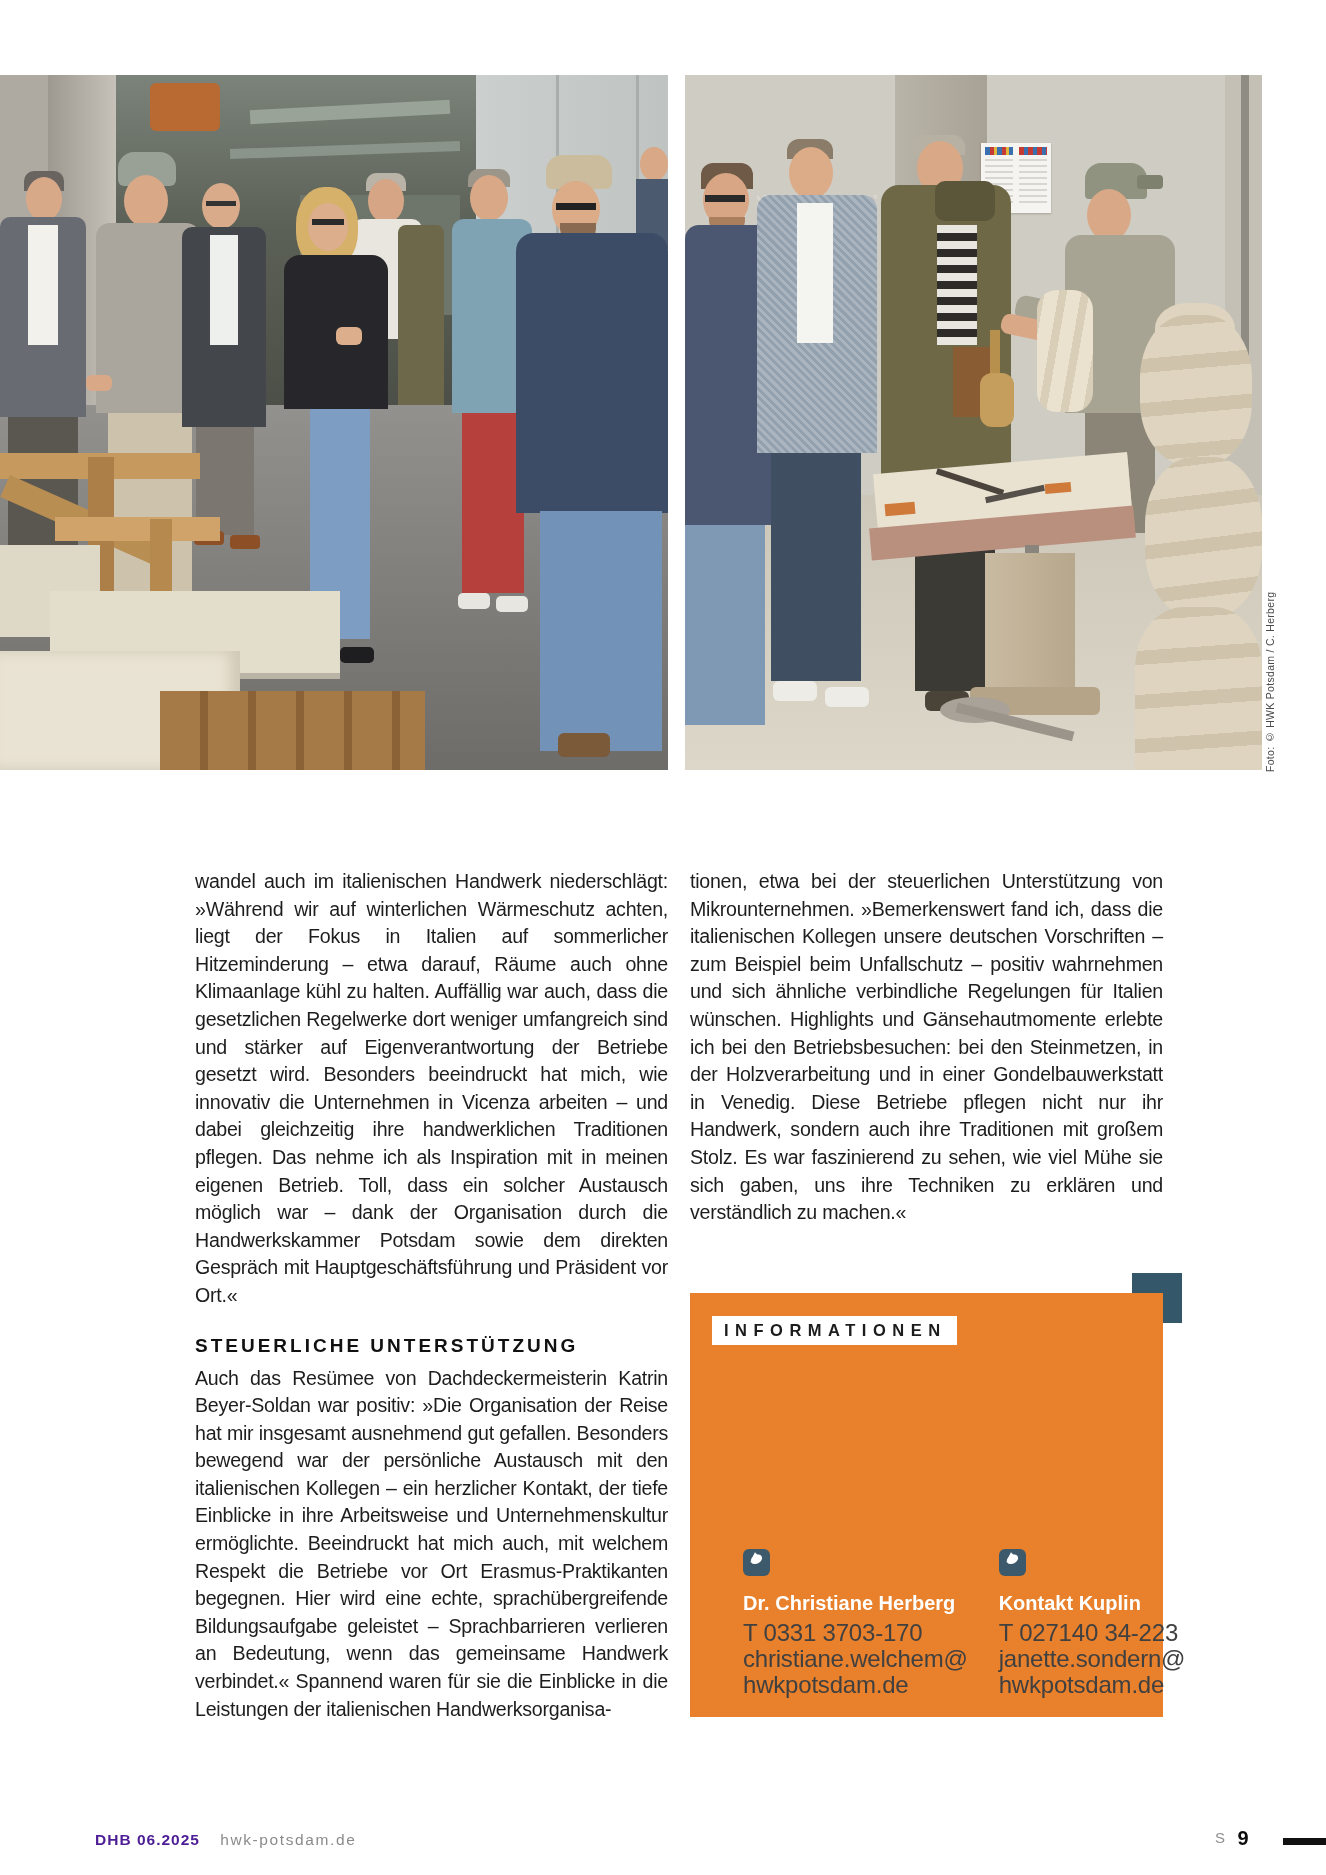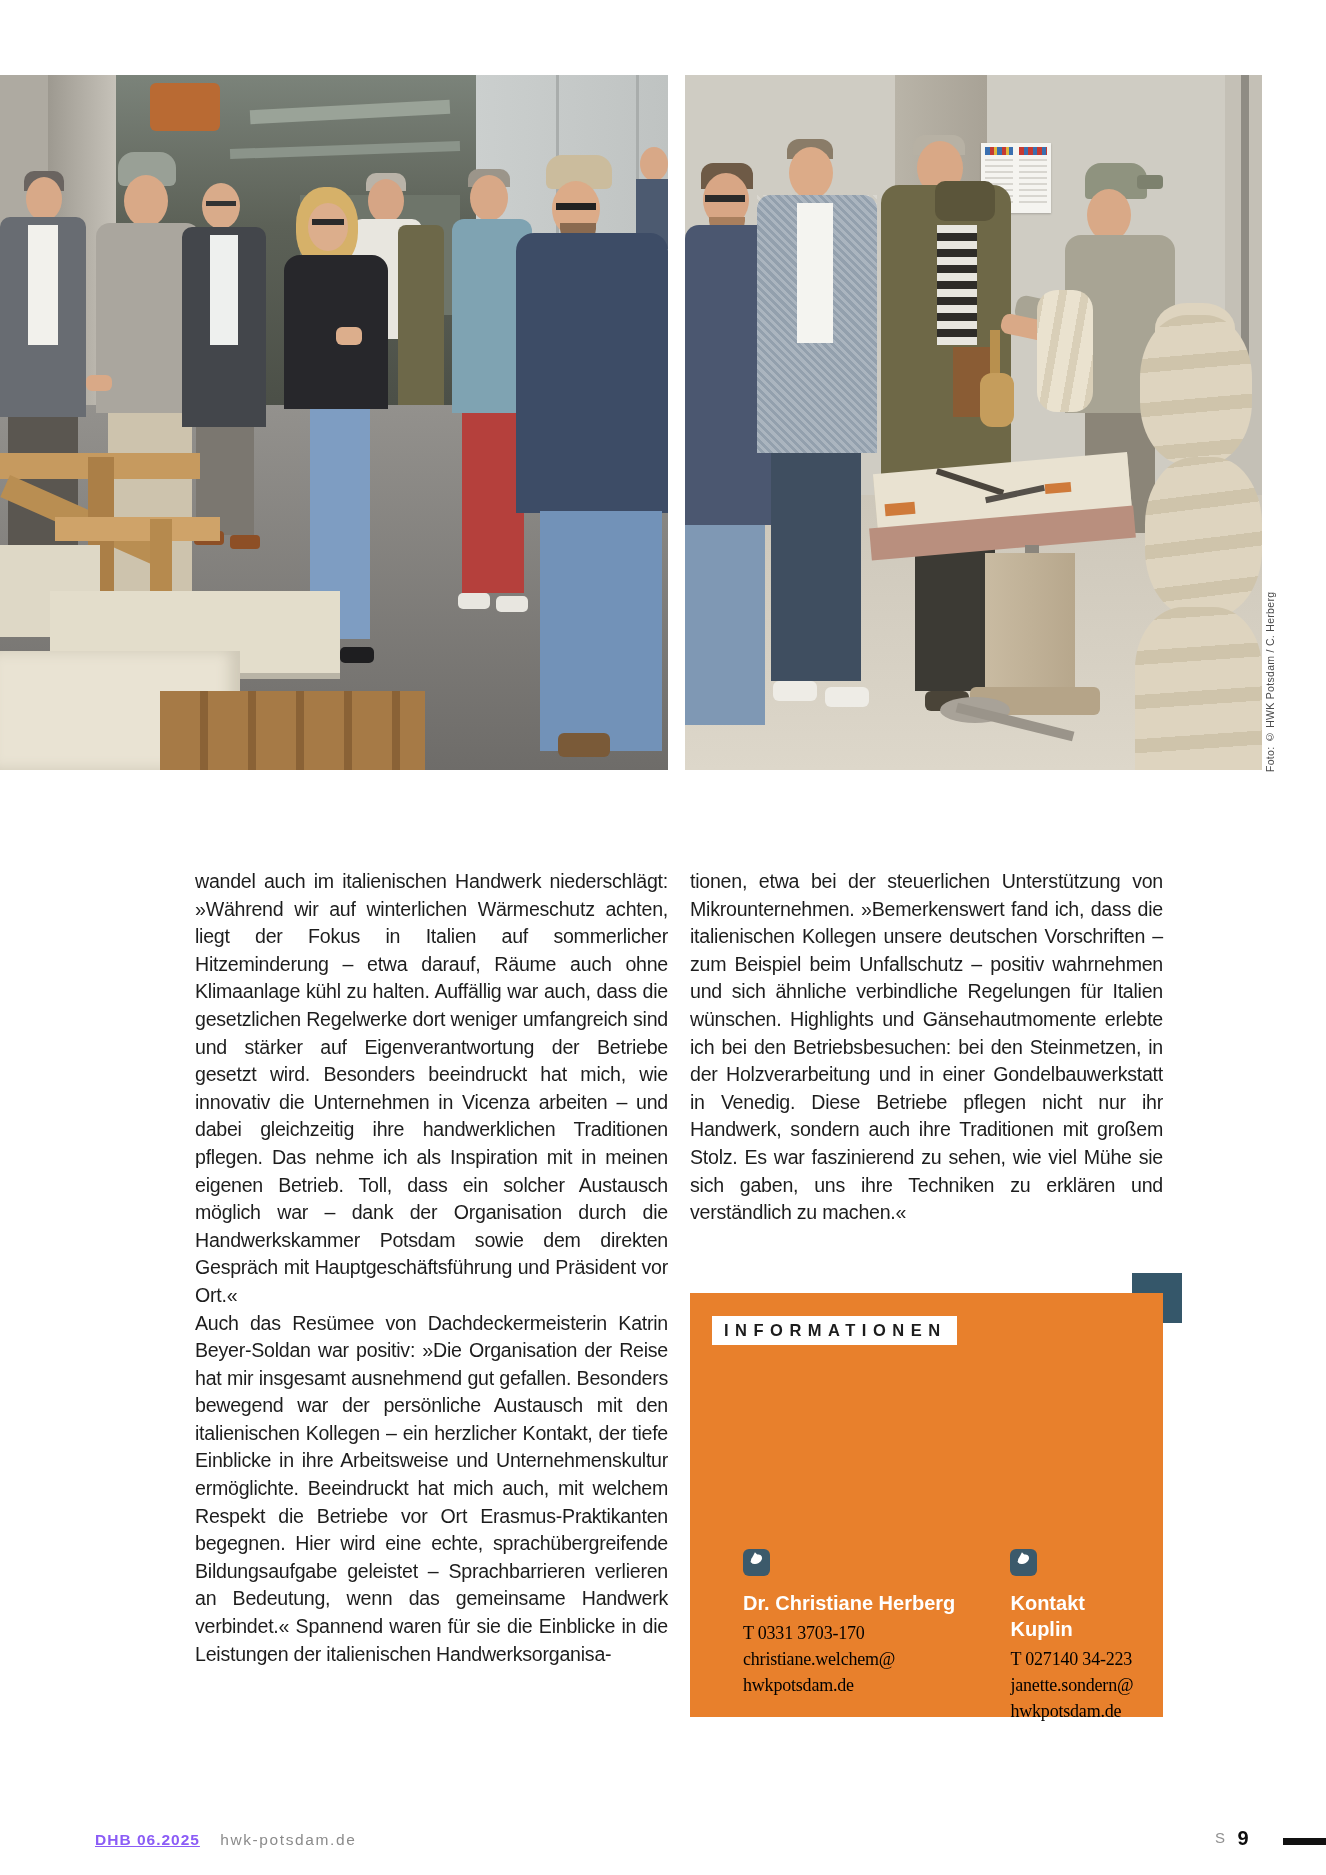--- a/index.html
+++ b/index.html
@@ -33,25 +33,25 @@
         padding:5px 10px 5px 12px;}
   .info-body{position:absolute;left:22px;top:86px;width:432px;margin:0;color:#fdeedd;
         font-size:19px;line-height:28.3px;letter-spacing:-0.2px;}
   .contacts{position:absolute;left:22px;top:252px;right:18px;display:flex;}
   .contact{width:250px;margin-left:31px;}
   .contact + .contact{width:auto;}
   .contact-icon{display:block;width:27px;height:27px;border-radius:6px;background:#3c5a6b;
         margin-bottom:14px;}
   .contact-icon svg{display:block;width:19px;height:19px;margin:4px;}
   .contact-name{font-weight:bold;color:#ffffff;font-size:20px;line-height:26px;margin-bottom:4px;}
-  .contact-line{color:#000000;font-size:18px;line-height:26px;letter-spacing:-0.2px;font-family:Liberation Serif, serif;}
+  .contact-line{color:#404040;font-size:24px;line-height:26px;letter-spacing:-0.2px;}
 
   
   .footer-left{position:absolute;left:95px;top:1831px;font-size:15.5px;}
-  .f-issue{font-weight:bold;color:#8b5cf6;letter-spacing:1px;text-decoration:underline;}
+  .f-issue{font-weight:bold;color:#4c1d95;letter-spacing:1px;}
   .f-site{color:#8b8b8b;letter-spacing:1.6px;margin-left:16px;}
   .footer-right{position:absolute;left:1215px;top:1827px;}
   .f-s{color:#909090;font-size:15px;vertical-align:2px;}
   .f-num{color:#0d0d0d;font-size:20px;font-weight:bold;margin-left:8px;}
   .f-dash{position:absolute;left:1283px;top:1838px;width:43px;height:7px;background:#111;}
 </style>
 </head>
 <body>
 
 <div class="page">
@@ -204,20 +204,21 @@
     <i style="left:470px;top:228px;width:80px;height:64px;background:#ded4bf;border-radius:40%;"></i>
     <i style="left:455px;top:240px;width:112px;height:150px;border-radius:42%;background:repeating-linear-gradient(175deg,#cfc4ab 0 14px,#ded4bf 14px 44px);"></i>
     <i style="left:460px;top:382px;width:117px;height:160px;border-radius:42%;background:repeating-linear-gradient(173deg,#cfc4ab 0 14px,#ded4bf 14px 44px);"></i>
     <i style="left:450px;top:532px;width:127px;height:163px;border-radius:38% 38% 0 0;background:repeating-linear-gradient(176deg,#cfc4ab 0 14px,#ded4bf 14px 44px);"></i>
   </figure>
 
   <div class="photo-credit">Foto: © HWK Potsdam / C. Herberg</div>
 
   <div class="col col-left">
     <p>wandel auch im italienischen Handwerk niederschlägt: »Während wir auf winterlichen Wärmeschutz achten, liegt der Fokus in Italien auf sommerlicher Hitzeminderung – etwa darauf, Räume auch ohne Klimaanlage kühl zu halten. Auffällig war auch, dass die gesetzlichen Regelwerke dort weniger umfangreich sind und stärker auf Eigenverantwortung der Betriebe gesetzt wird. Besonders beeindruckt hat mich, wie innovativ die Unternehmen in Vicenza arbeiten – und dabei gleichzeitig ihre handwerklichen Traditionen pflegen. Das nehme ich als Inspiration mit in meinen eigenen Betrieb. Toll, dass ein solcher Austausch möglich war – dank der Organisation durch die Handwerkskammer Potsdam sowie dem direkten Gespräch mit Hauptgeschäftsführung und Präsident vor Ort.«</p>
+    <h3>STEUERLICHE UNTERSTÜTZUNG</h3>
     <p>Auch das Resümee von Dachdeckermeisterin Katrin Beyer-Soldan war positiv: »Die Organisation der Reise hat mir insgesamt ausnehmend gut gefallen. Besonders bewegend war der persönliche Austausch mit den italienischen Kollegen – ein herzlicher Kontakt, der tiefe Einblicke in ihre Arbeitsweise und Unternehmenskultur ermöglichte. Beeindruckt hat mich auch, mit welchem Respekt die Betriebe vor Ort Erasmus-Praktikanten begegnen. Hier wird eine echte, sprachübergreifende Bildungsaufgabe geleistet – Sprachbarrieren verlieren an Bedeutung, wenn das gemeinsame Handwerk verbindet.« Spannend waren für sie die Einblicke in die Leistungen der italienischen Handwerksorganisa-</p>
   </div>
 
   <div class="col col-right">
     <p>tionen, etwa bei der steuerlichen Unterstützung von Mikrounternehmen. »Bemerkenswert fand ich, dass die italienischen Kollegen unsere deutschen Vorschriften – zum Beispiel beim Unfallschutz – positiv wahrnehmen und sich ähnliche verbindliche Regelungen für Italien wünschen. Highlights und Gänsehautmomente erlebte ich bei den Betriebsbesuchen: bei den Steinmetzen, in der Holzverarbeitung und in einer Gondelbauwerkstatt in Venedig. Diese Betriebe pflegen nicht nur ihr Handwerk, sondern auch ihre Traditionen mit großem Stolz. Es war faszinierend zu sehen, wie viel Mühe sie sich gaben, uns ihre Techniken zu erklären und verständlich zu machen.«</p>
   </div>
 
   <div class="navy-square"></div>
 
   <section class="info-box">

